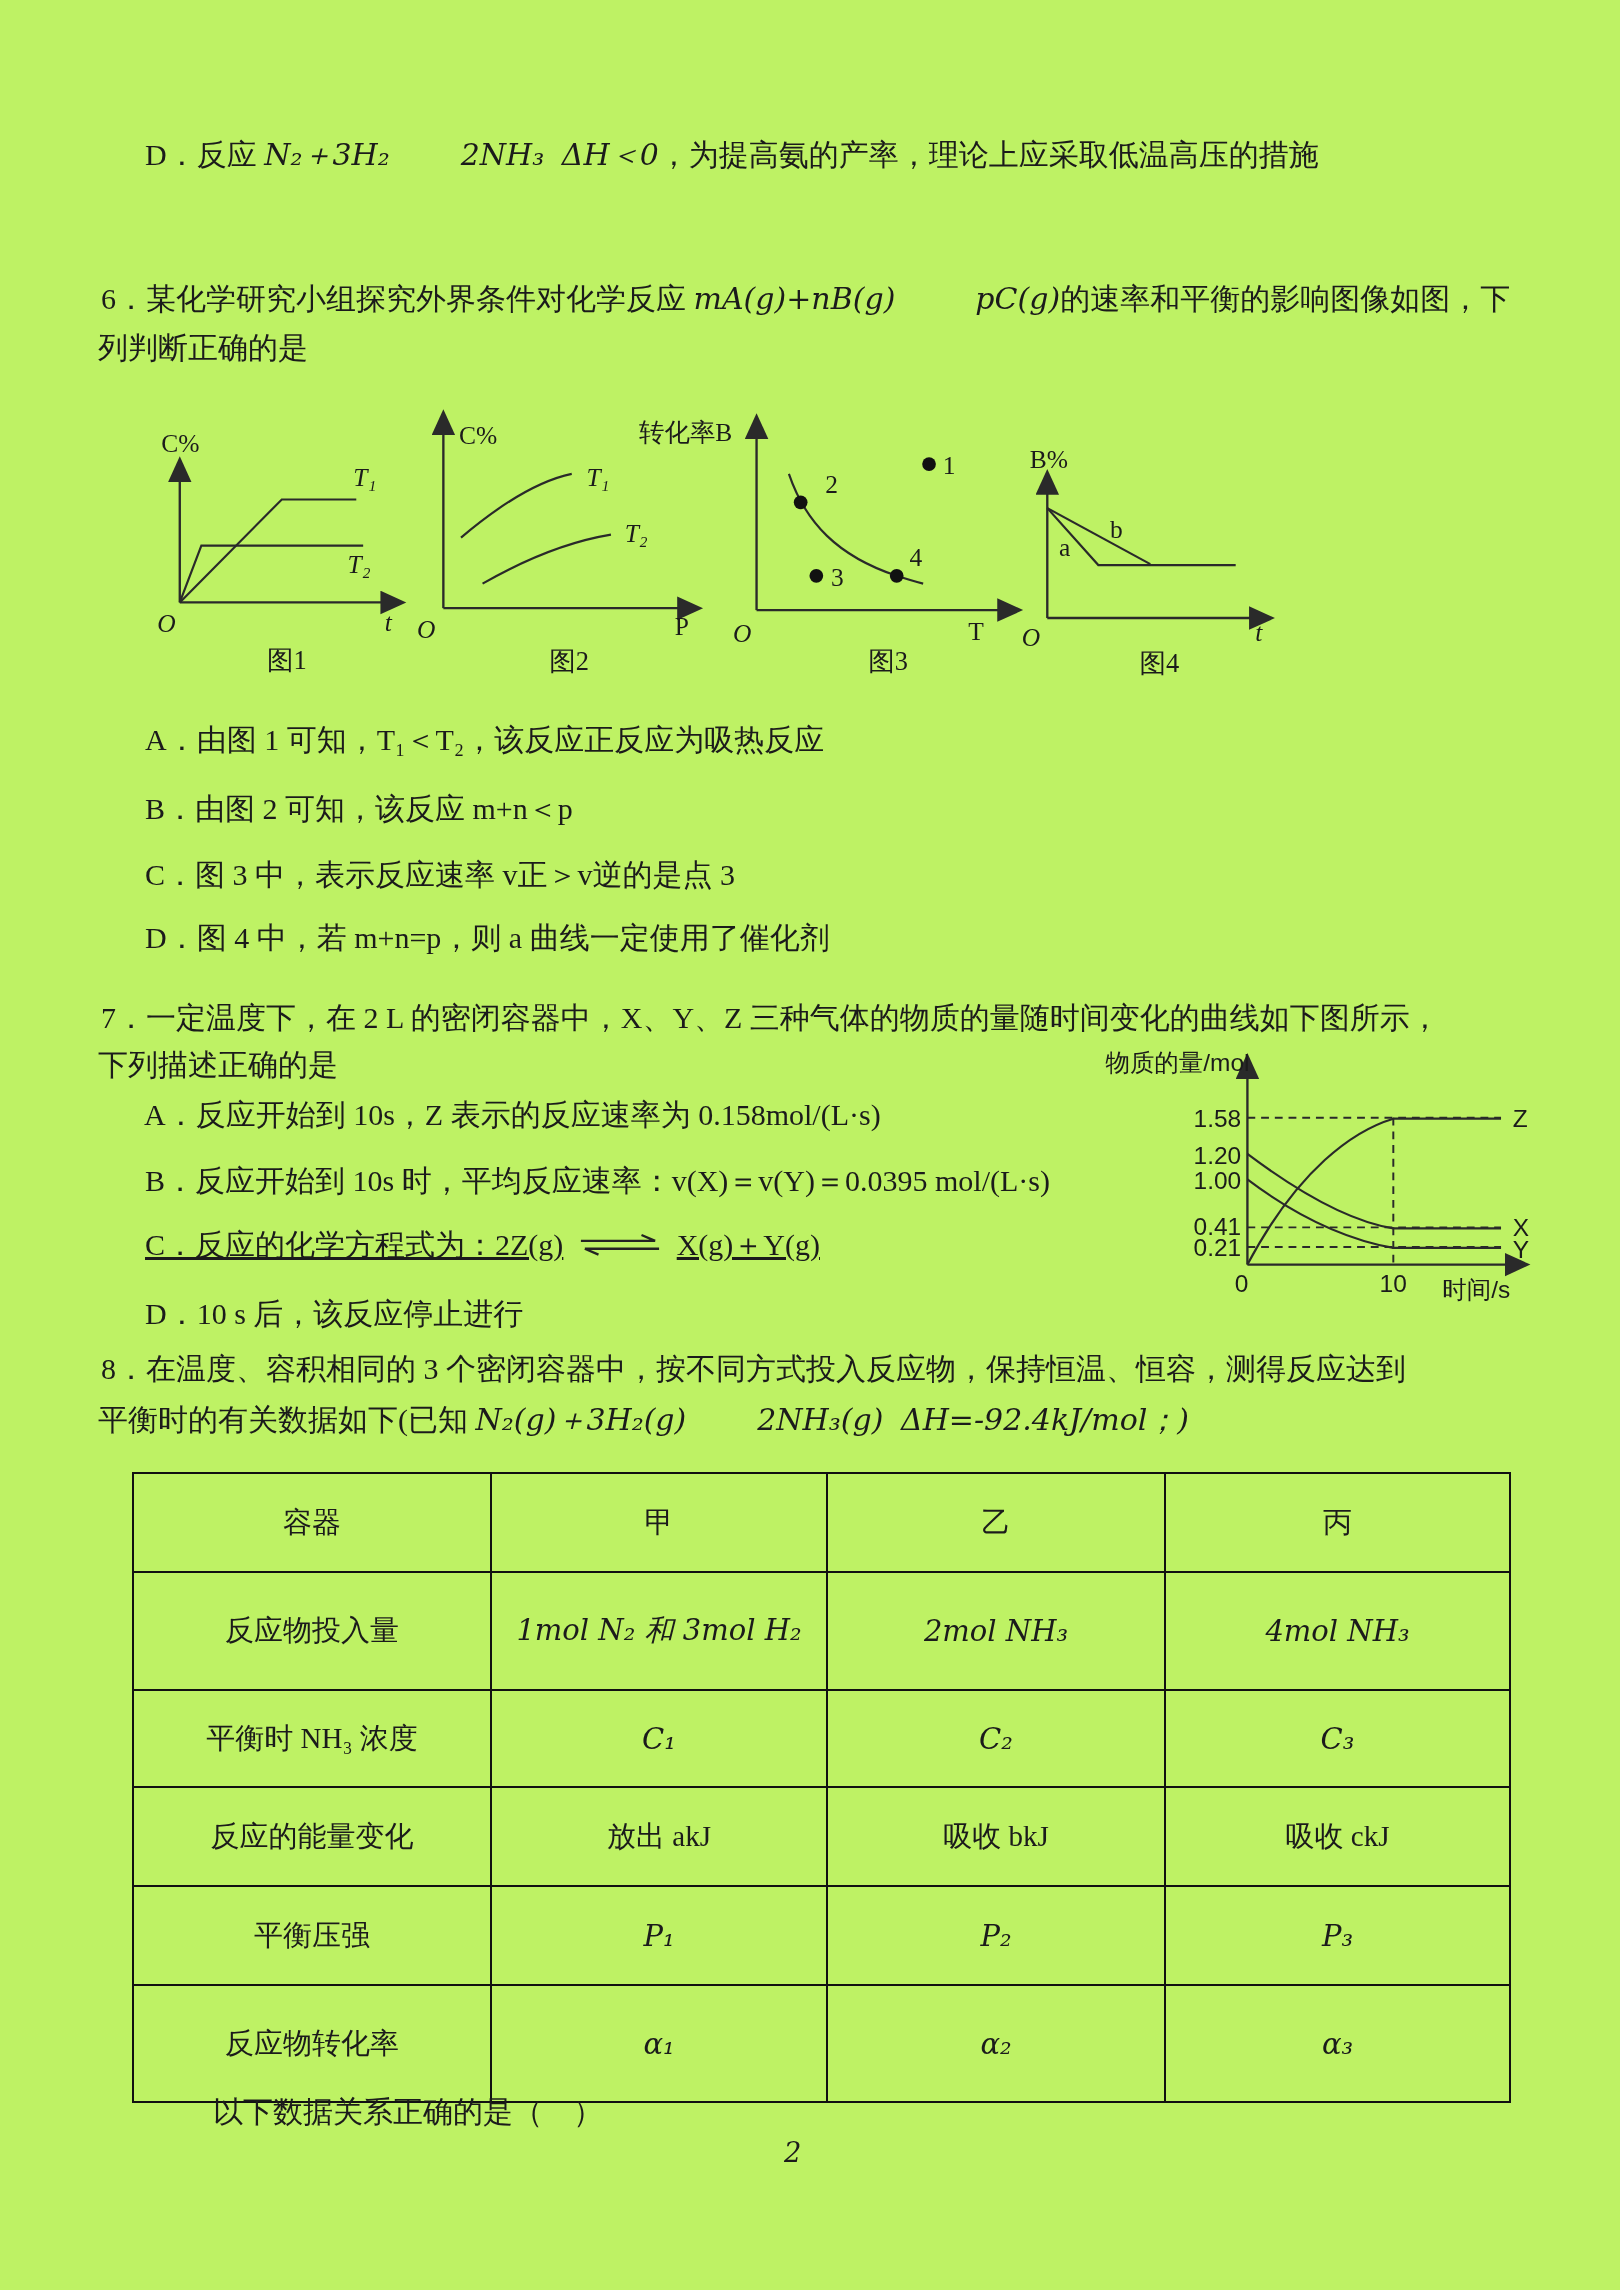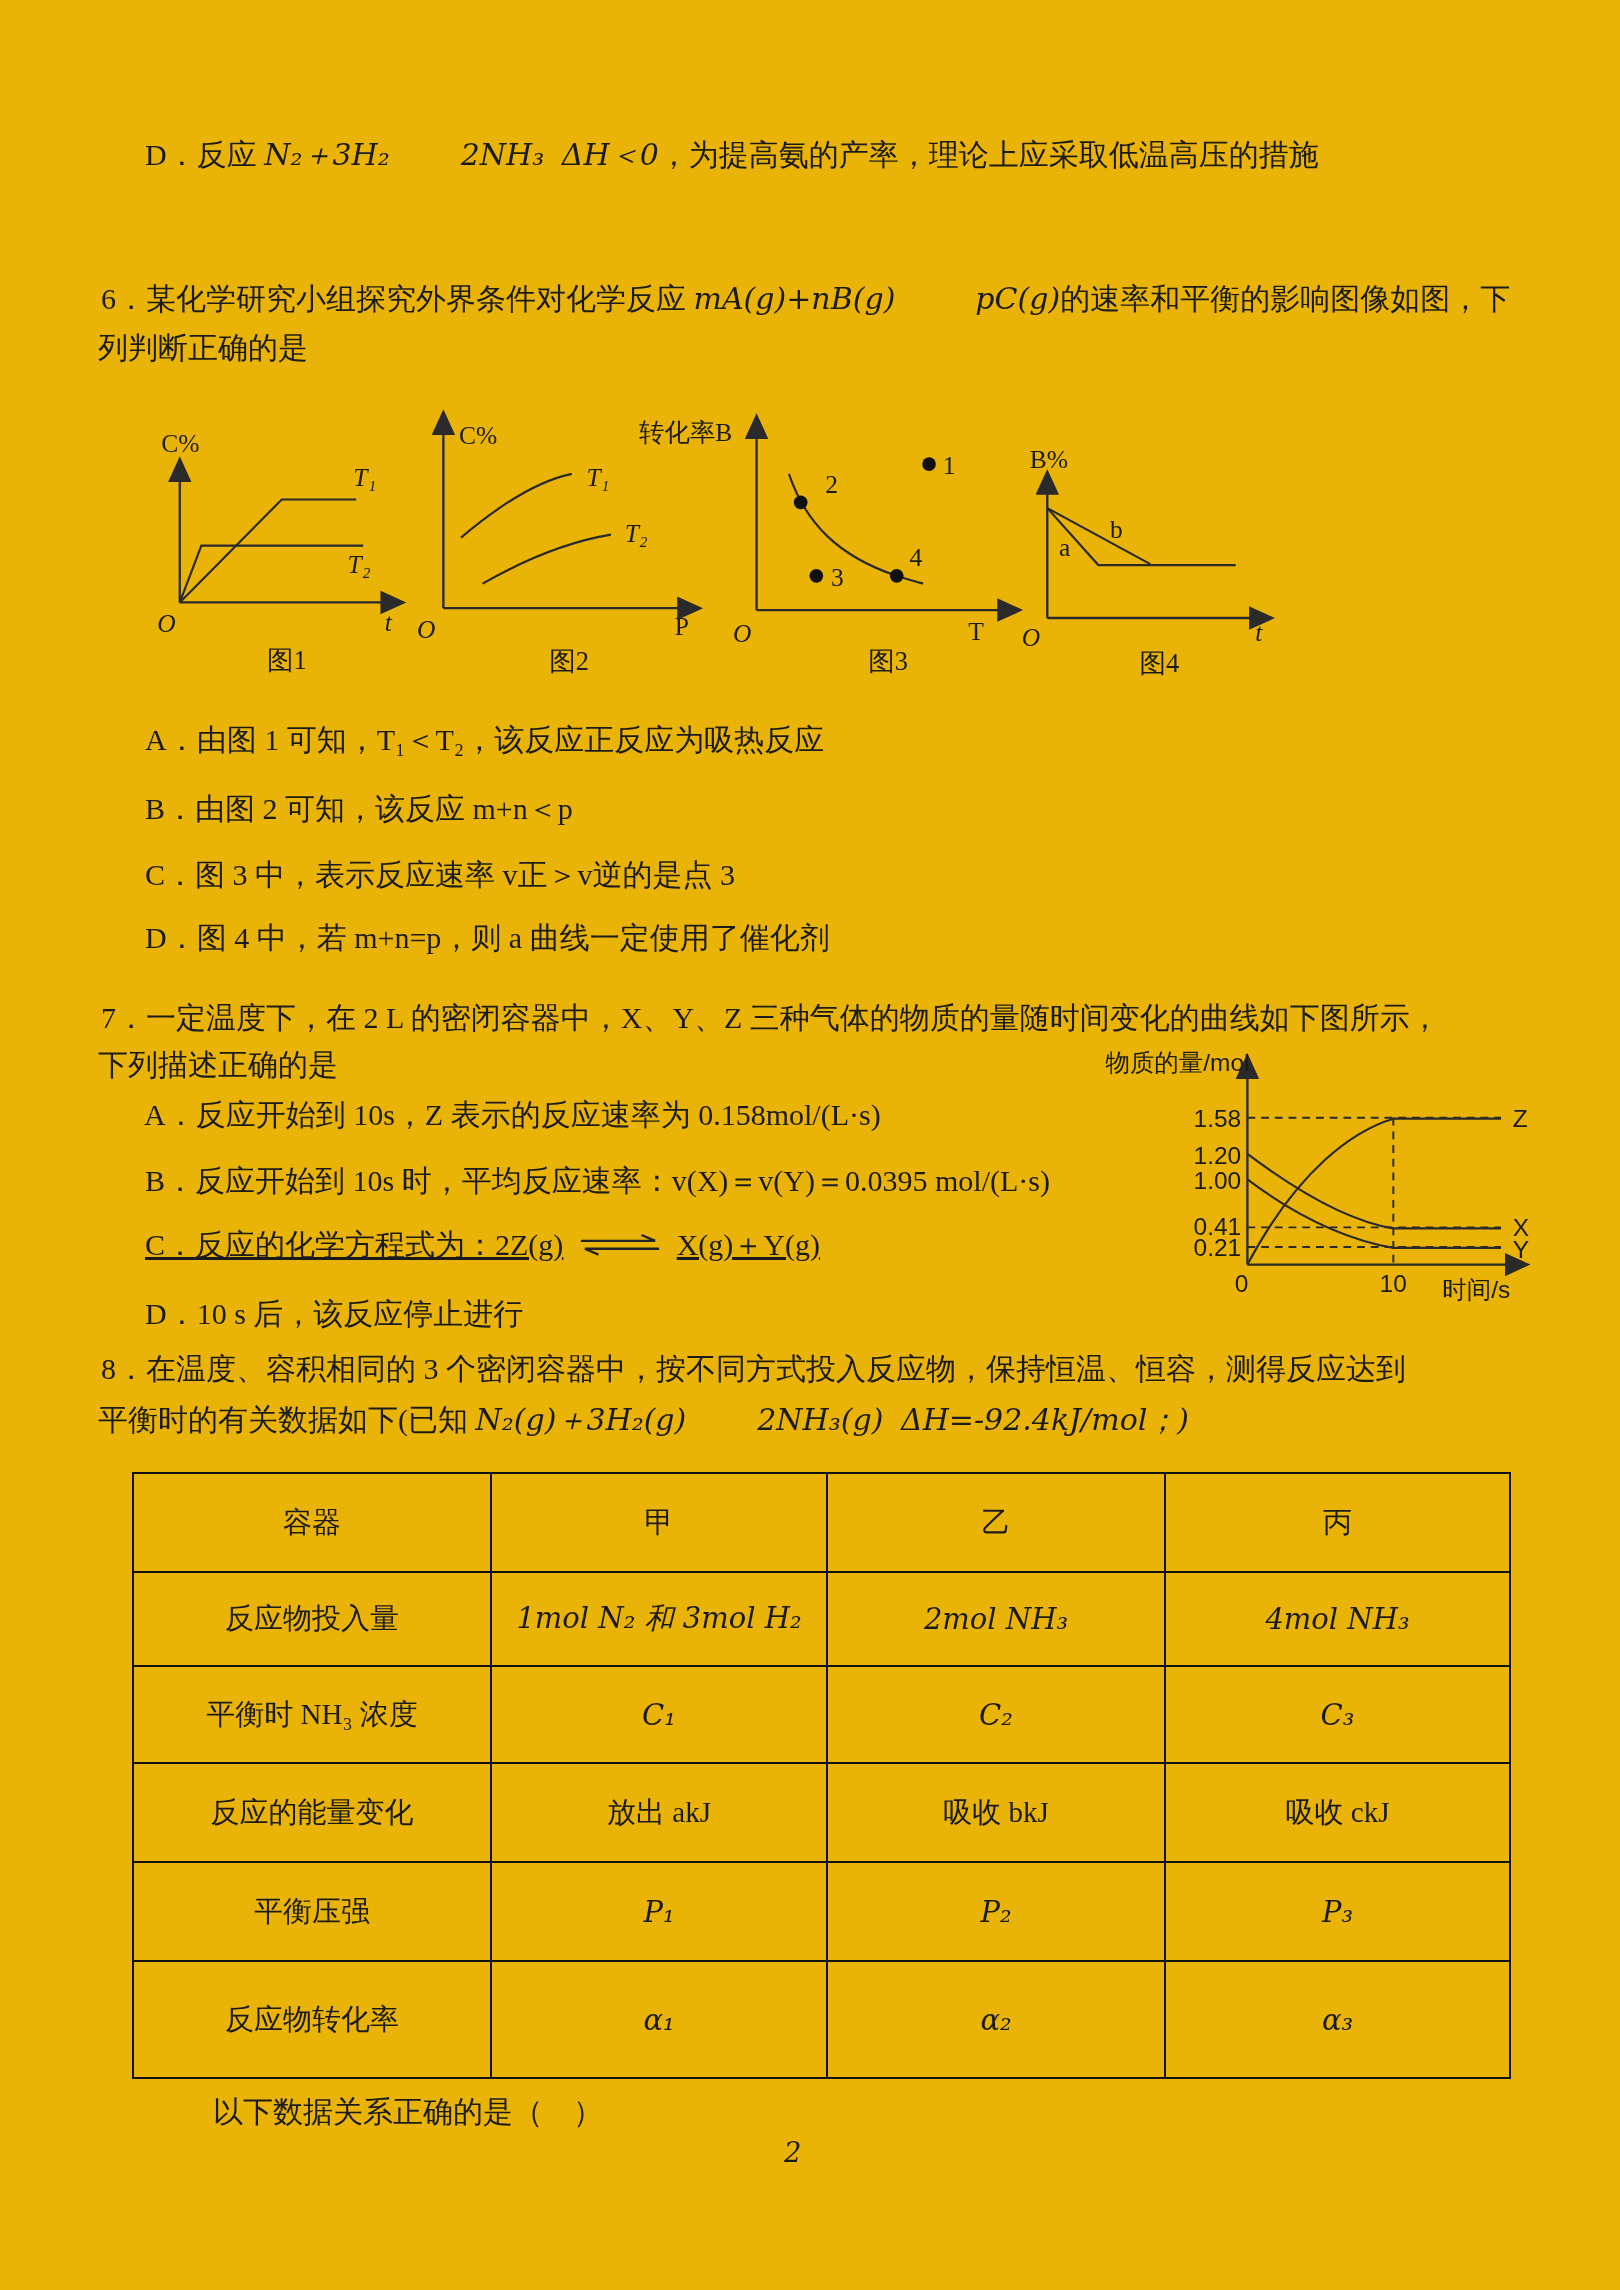--- a/index.html
+++ b/index.html
@@ -1,16 +1,16 @@
 <!DOCTYPE html>
 <html><head>
 <meta charset="utf-8">
 <style>
   html,body{margin:0;padding:0;background:#9a9a9a;}
-  .page{position:relative;width:1620px;height:2291px;background:#eab308;margin:0 auto;
+  .page{position:relative;width:1620px;height:2291px;background:#bef264;margin:0 auto;
         font-family:"Liberation Serif","DejaVu Serif",serif;color:#1b1b1b;overflow:hidden;}
   .line{position:absolute;white-space:nowrap;font-size:30px;line-height:35px;}
   .print{font-family:"Liberation Serif","DejaVu Serif",serif;}
   .hand{font-style:italic;font-family:"DejaVu Serif","Liberation Serif",serif;}
   .gap-md{display:inline-block;width:71px;}
   .gap-lg{display:inline-block;width:80px;}
   .gap-sm{display:inline-block;width:17.6px;}
   svg{position:absolute;overflow:visible;}
   svg text{font-size:26px;font-family:"Liberation Serif","DejaVu Serif",serif;fill:#1b1b1b;}
   svg text.sans{font-family:"Liberation Sans","DejaVu Sans",sans-serif;font-size:25px;}
@@ -177,21 +177,21 @@
         <col style="width:338px">
         <col style="width:345px">
     </colgroup>
     <tbody>
         <tr style="height:99px">
       <td class="print">容器</td>
       <td class="print">甲</td>
       <td class="print">乙</td>
       <td class="print">丙</td>
     </tr>
-    <tr style="height:94px">
+    <tr style="height:118px">
       <td class="print">反应物投入量</td>
       <td class="hand">1mol N₂ 和 3mol H₂</td>
       <td class="hand">2mol NH₃</td>
       <td class="hand">4mol NH₃</td>
     </tr>
     <tr style="height:97px">
       <td class="print">平衡时 NH₃ 浓度</td>
       <td class="hand">C₁</td>
       <td class="hand">C₂</td>
       <td class="hand">C₃</td>

